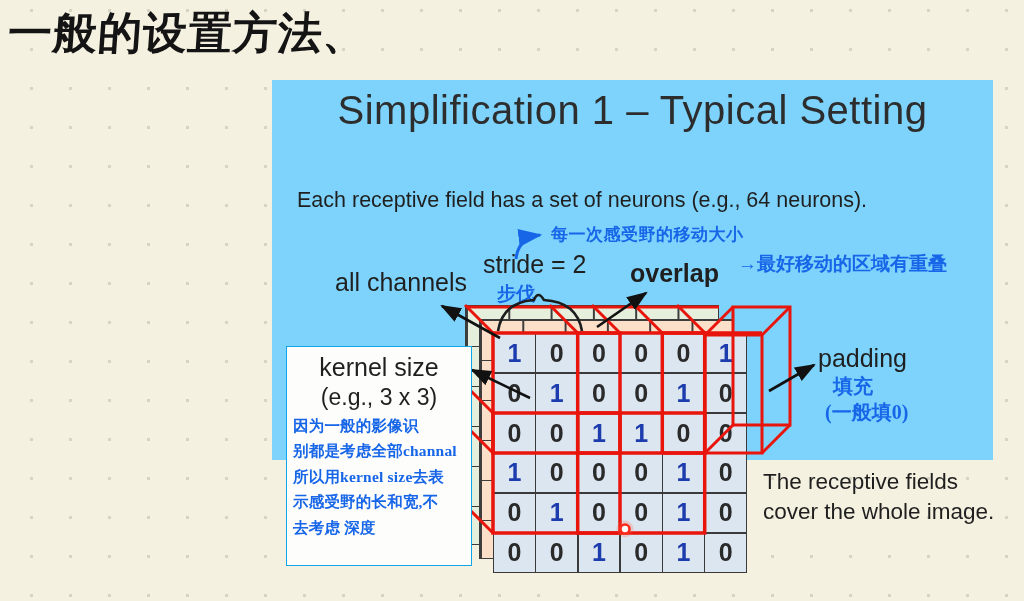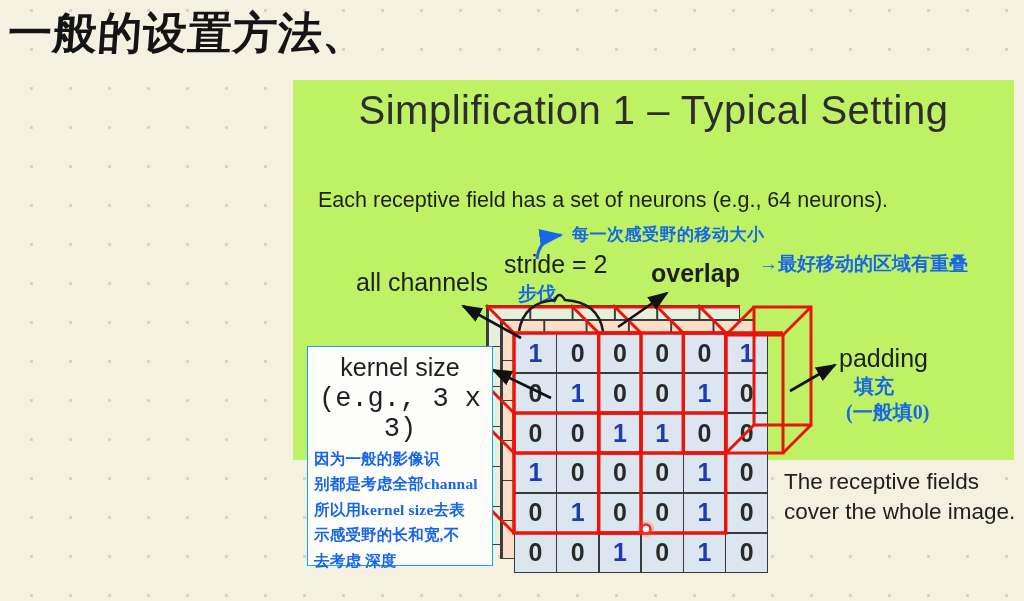--- a/index.html
+++ b/index.html
@@ -12,22 +12,21 @@
     font-family:"Liberation Sans", sans-serif;
   }
   .hand-title{
     position:absolute;left:8px;top:4px;
     font-family:"DejaVu Sans", sans-serif;
     font-weight:800;font-size:44px;color:#141414;
     transform:skewX(-4deg);letter-spacing:1px;white-space:nowrap;
   }
   .slide{
     position:absolute;left:272px;top:80px;width:721px;height:380px;
-    background:#bef264;
-    margin-left:21px;
+    background:#7dd3fc;
   }
   .slide *{position:absolute;}
   .slide-title{
     left:0;top:8px;width:100%;text-align:center;
     font-size:40px;font-weight:400;color:#2d2d2d;letter-spacing:0.5px;white-space:nowrap;
   }
   .subtitle{
     left:25px;top:108px;font-size:21.5px;color:#1f1f1f;white-space:nowrap;
   }
   .blue-ink{
@@ -47,21 +46,21 @@
   .receptive-note{
     left:491px;top:387px;width:240px;
     font-size:22.5px;line-height:30px;color:#1f1f1f;
   }
   .kernel-box{
     left:14px;top:266px;width:184px;height:218px;
     border:1px solid #0ea5e9;background:#fdfdfc;z-index:6;
   }
   .kernel-box *{position:static;display:block;}
   .kernel-label{margin-top:6px;text-align:center;font-size:25px;color:#1f1f1f;}
-  .kernel-example{text-align:center;font-size:27px;color:#1f1f1f;margin-top:2px;font-family:Liberation Mono, monospace;}
+  .kernel-example{text-align:center;font-size:23px;color:#1f1f1f;margin-top:2px;}
   .kernel-note{margin:4px 4px 0 6px;font-size:15.5px;line-height:1.38;letter-spacing:0.2px;}
   .layer{border:1.5px solid #3c3c3c;width:254px;height:240px;box-sizing:border-box;}
   .layer-back{
     left:193px;top:225px;background-color:#e5efdc;z-index:1;
     background-image:linear-gradient(#3c3c3c 1.5px, transparent 1.5px),
                      linear-gradient(90deg,#3c3c3c 1.5px, transparent 1.5px);
     background-size:42.3px 40px;
   }
   .layer-mid{
     left:207px;top:239px;background-color:#fbdfc8;z-index:2;

